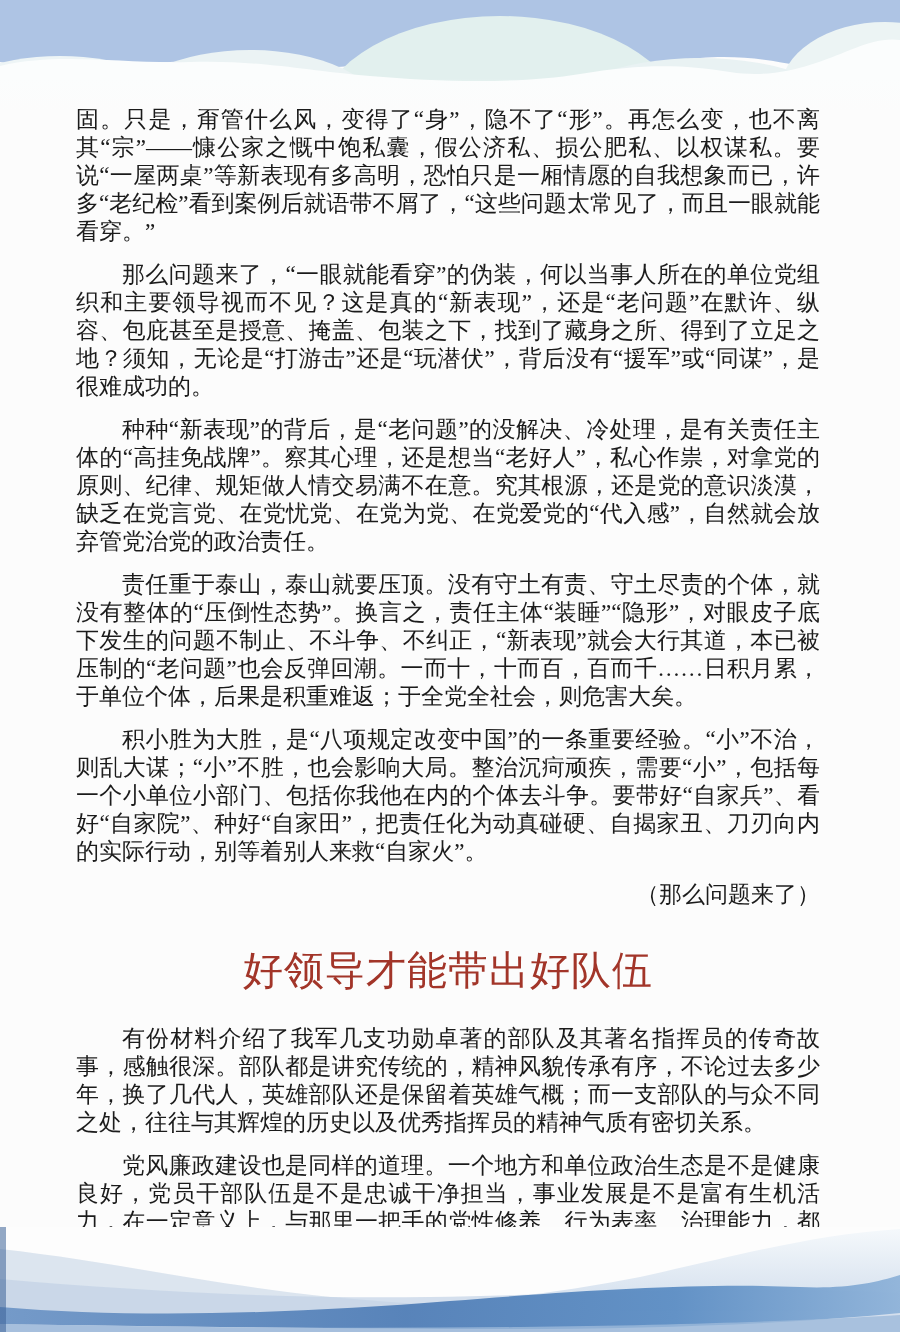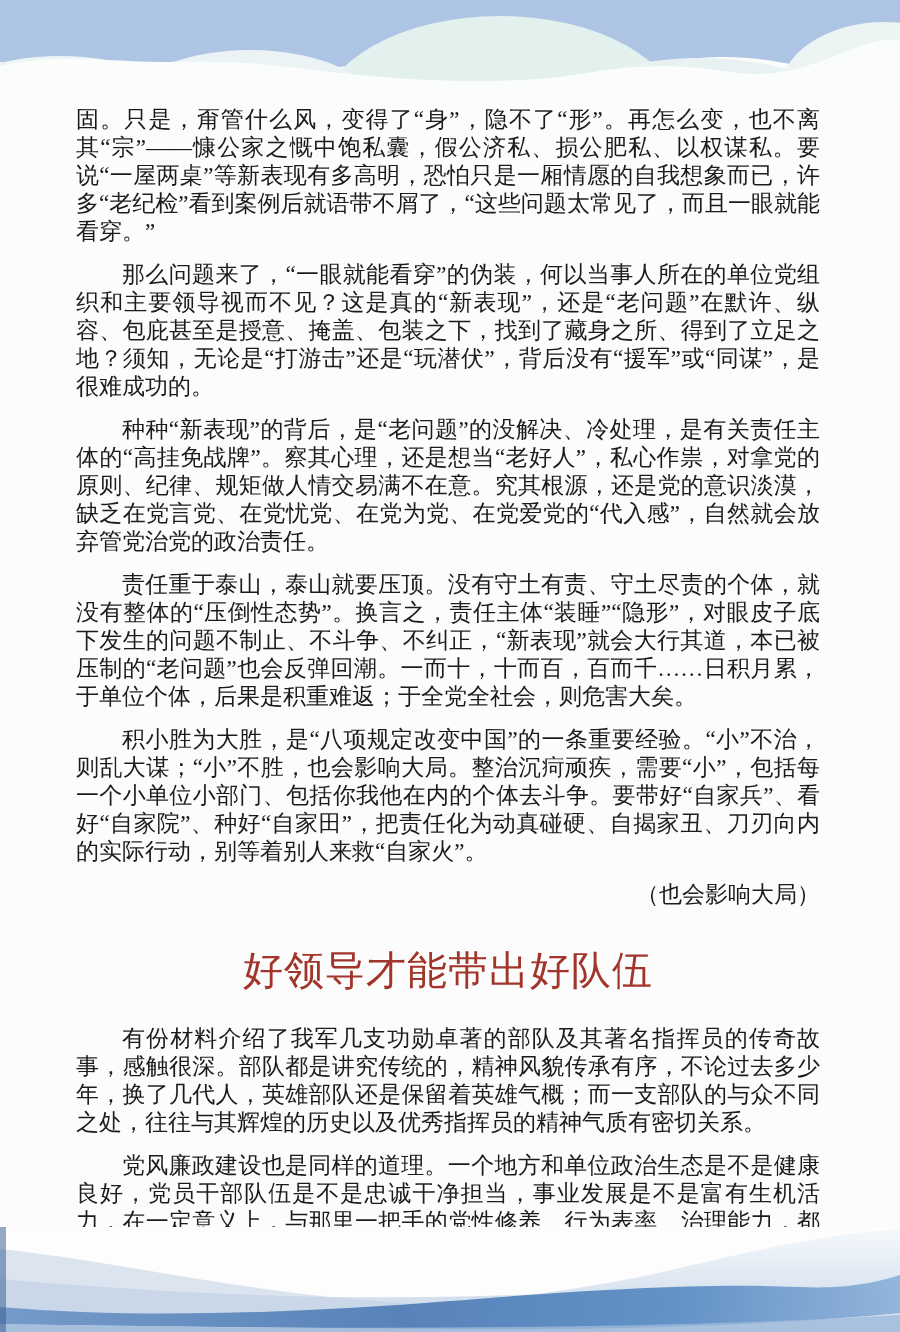--- a/index.html
+++ b/index.html
@@ -68,21 +68,21 @@
   </svg>
 
   <main class="content">
 
     <article>
       <p class="para no-indent">固。只是，甭管什么风，变得了“身”，隐不了“形”。再怎么变，也不离其“宗”——慷公家之慨中饱私囊，假公济私、损公肥私、以权谋私。要说“一屋两桌”等新表现有多高明，恐怕只是一厢情愿的自我想象而已，许多“老纪检”看到案例后就语带不屑了，“这些问题太常见了，而且一眼就能看穿。”</p>
       <p class="para">那么问题来了，“一眼就能看穿”的伪装，何以当事人所在的单位党组织和主要领导视而不见？这是真的“新表现”，还是“老问题”在默许、纵容、包庇甚至是授意、掩盖、包装之下，找到了藏身之所、得到了立足之地？须知，无论是“打游击”还是“玩潜伏”，背后没有“援军”或“同谋”，是很难成功的。</p>
       <p class="para">种种“新表现”的背后，是“老问题”的没解决、冷处理，是有关责任主体的“高挂免战牌”。察其心理，还是想当“老好人”，私心作祟，对拿党的原则、纪律、规矩做人情交易满不在意。究其根源，还是党的意识淡漠，缺乏在党言党、在党忧党、在党为党、在党爱党的“代入感”，自然就会放弃管党治党的政治责任。</p>
       <p class="para">责任重于泰山，泰山就要压顶。没有守土有责、守土尽责的个体，就没有整体的“压倒性态势”。换言之，责任主体“装睡”“隐形”，对眼皮子底下发生的问题不制止、不斗争、不纠正，“新表现”就会大行其道，本已被压制的“老问题”也会反弹回潮。一而十，十而百，百而千……日积月累，于单位个体，后果是积重难返；于全党全社会，则危害大矣。</p>
       <p class="para">积小胜为大胜，是“八项规定改变中国”的一条重要经验。“小”不治，则乱大谋；“小”不胜，也会影响大局。整治沉疴顽疾，需要“小”，包括每一个小单位小部门、包括你我他在内的个体去斗争。要带好“自家兵”、看好“自家院”、种好“自家田”，把责任化为动真碰硬、自揭家丑、刀刃向内的实际行动，别等着别人来救“自家火”。</p>
-      <p class="attribution">（也会影响大局）</p>
+      <p class="attribution">（那么问题来了）</p>
     </article>
 
     <article>
       <h1 class="title">好领导才能带出好队伍</h1>
       <p class="para">有份材料介绍了我军几支功勋卓著的部队及其著名指挥员的传奇故事，感触很深。部队都是讲究传统的，精神风貌传承有序，不论过去多少年，换了几代人，英雄部队还是保留着英雄气概；而一支部队的与众不同之处，往往与其辉煌的历史以及优秀指挥员的精神气质有密切关系。</p>
       <p class="para">党风廉政建设也是同样的道理。一个地方和单位政治生态是不是健康良好，党员干部队伍是不是忠诚干净担当，事业发展是不是富有生机活力，在一定意义上，与那里一把手的党性修养、行为表率、治理能力，都有很大关</p>
     </article>
 
   </main>
 

